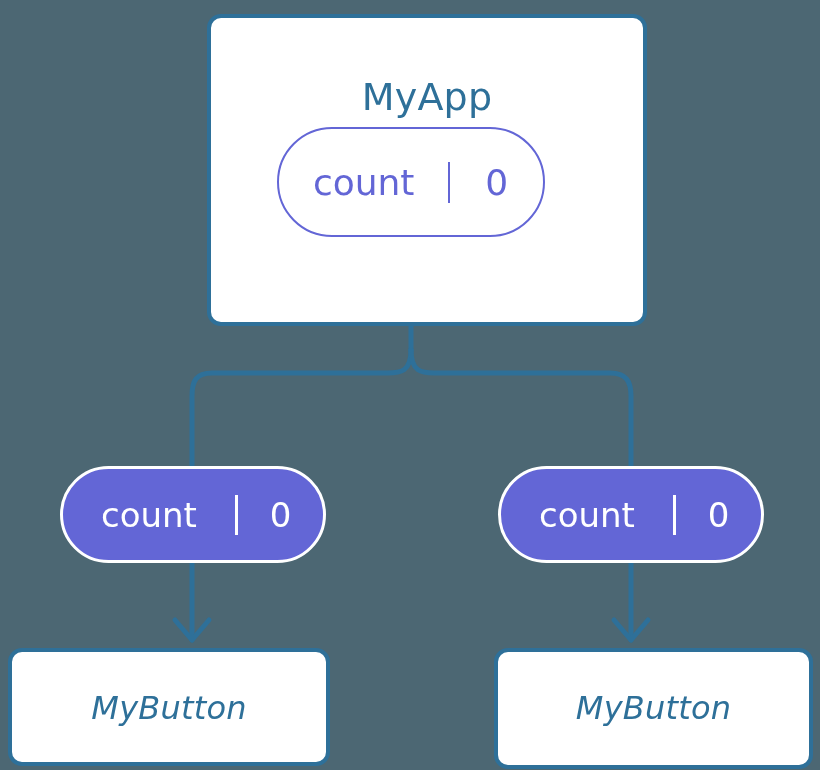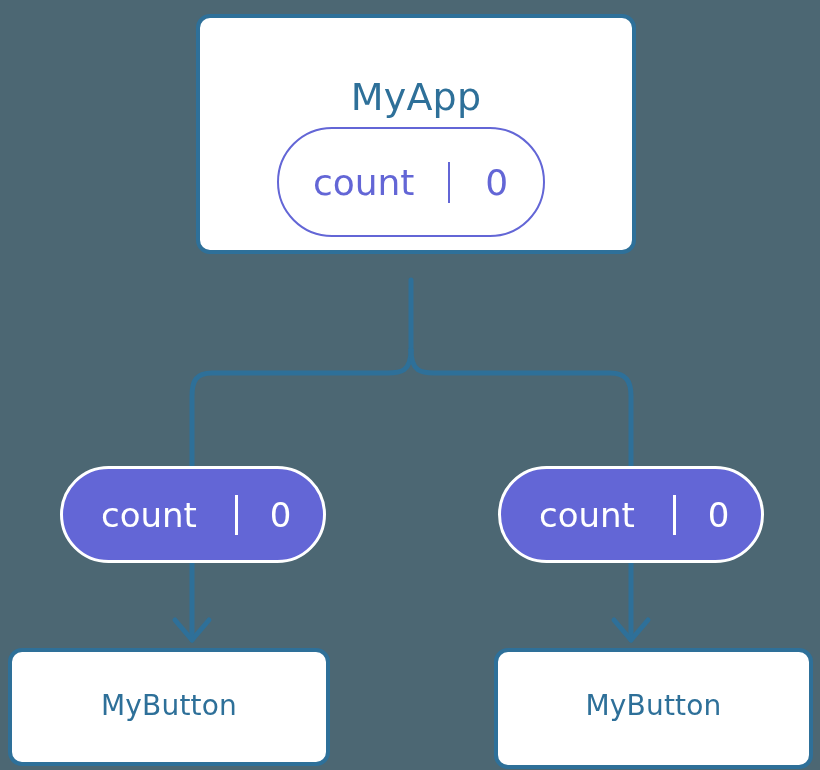--- a/index.html
+++ b/index.html
@@ -32,24 +32,24 @@
   
   .comp-box {
     position: absolute;
     background: #ffffff;
     border: 4px solid #2e7099;
     border-radius: 14px;
     box-sizing: border-box;
   }
 
   #myapp-box {
-    left: 196px;
+    left: 207px;
     top: 14px;
     width: 440px;
-    height: 240px;
+    height: 312px;
   }
 
   .comp-title {
     position: absolute;
     left: 0;
     right: 0;
     text-align: center;
     color: #2e7099;
     font-size: 38px;
     font-weight: 400;
@@ -143,21 +143,22 @@
     height: 118px;
   }
   #mybtn-right {
     left: 494px;
     top: 648px;
     width: 319px;
     height: 121px;
   }
   .leaf-title {
     top: 37px;
-    font-size: 28px;
+    font-size: 32px;
+    font-style: italic;
   }
 </style>
 </head>
 <body>
 
 <div id="stage">
 
   <svg id="wires" viewBox="0 0 820 770" width="820" height="770" xmlns="http://www.w3.org/2000/svg">
 
     <path d="M 411 280 L 411 350" fill="none" stroke="#2e7099" stroke-width="5" stroke-linecap="round"></path>

